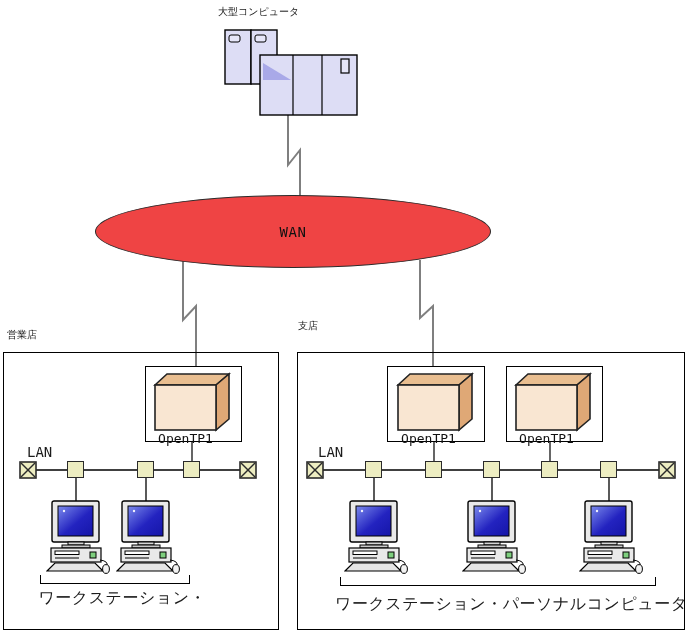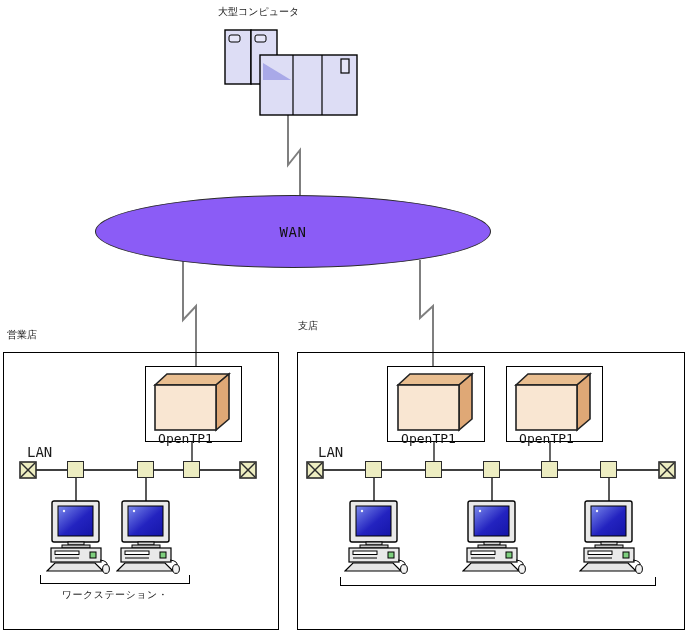--- a/index.html
+++ b/index.html
@@ -7,28 +7,28 @@
   .canvas{position:relative;width:687px;height:633px;background:#fff;overflow:hidden;}
   .abs{position:absolute;}
   svg{display:block;}
   .underlay{position:absolute;left:0;top:0;z-index:0;}
   .lbl{color:#1b1b1b;font-size:10px;line-height:1.1;white-space:nowrap;z-index:3;}
   .mono{font-family:"DejaVu Sans Mono","Liberation Mono",monospace;}
   .group-box{border:1.5px solid #000;background:transparent;z-index:1;}
   .server-wrap{background:#ffffff;border:1px solid #000;z-index:2;}
   .server-svg{z-index:3;}
   .server-label{z-index:4;font-size:13px;color:#111;text-align:center;margin-top:31px;}
-  .wan{background:#8b5cf6;border:1px solid #2b2b2b;border-radius:50%;z-index:2;
+  .wan{background:#ef4444;border:1px solid #2b2b2b;border-radius:50%;z-index:2;
        display:flex;align-items:center;justify-content:center;}
   .wan-text{font-size:14px;color:#111;letter-spacing:.5px;}
   .lan-node{width:15px;height:15px;background:#EDEDC1;border:1.5px solid #2b2b2b;z-index:3;}
   .lan-x{z-index:3;}
   .ws{z-index:2;}
   .bracket{border-left:1.2px solid #000;border-right:1.2px solid #000;border-bottom:1.2px solid #000;z-index:2;}
-  .caption{font-size:10px;color:#1b1b1b;text-align:center;letter-spacing:.5px;z-index:3;white-space:nowrap;}
+  .caption{font-size:16px;color:#1b1b1b;text-align:right;letter-spacing:.5px;z-index:3;white-space:nowrap;}
 </style>
 </head>
 <body>
 
 <div class="canvas">
 
   <svg class="underlay" width="687" height="633" aria-hidden="true">
     <defs>
       <linearGradient id="scr" x1="0" y1="0" x2="1" y2="1">
         <stop offset="0" stop-color="#7B8AEC"></stop>
@@ -160,14 +160,15 @@
       <use href="#workstation-symbol"></use>
     </svg>
   <svg class="abs ws" style="left:462px;top:500px;" width="64" height="74">
       <use href="#workstation-symbol"></use>
     </svg>
   <svg class="abs ws" style="left:579px;top:500px;" width="64" height="74">
       <use href="#workstation-symbol"></use>
     </svg>
 
   <div class="abs bracket" style="left:340px;top:577px;width:314px;height:8px;"></div>
+  <div class="abs caption" style="left:335px;top:594px;width:324px;">ワークステーション・パーソナルコンピュータ</div>
 
 </div>
 
 </body></html>

